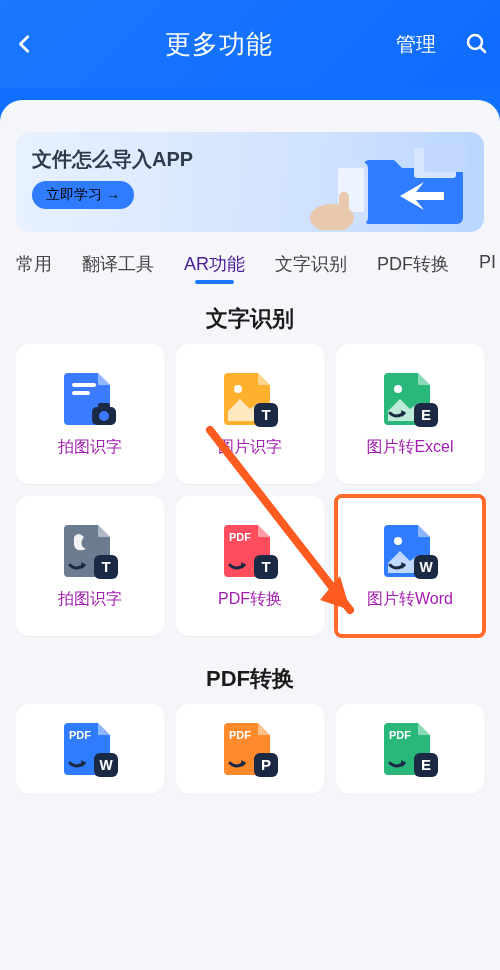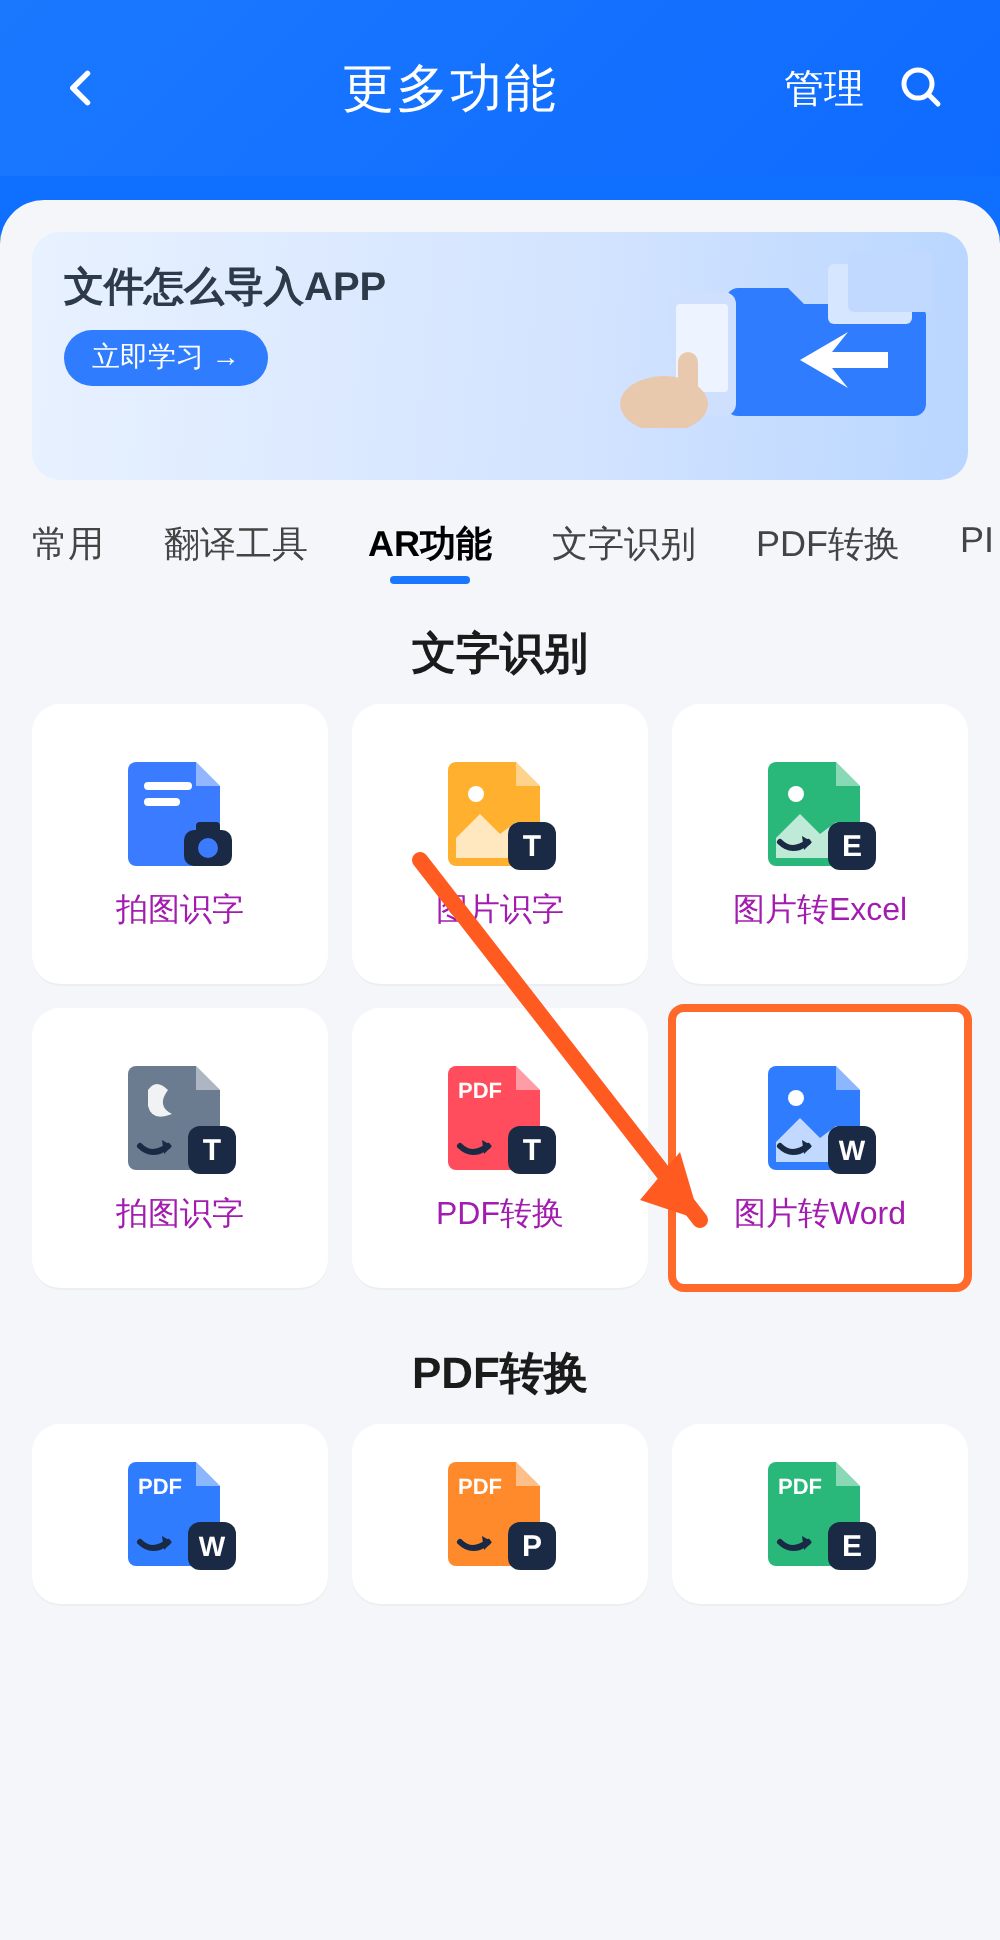--- a/index.html
+++ b/index.html
@@ -11,67 +11,67 @@
     overflow: hidden;
     position: relative;
   }
   
   .topbar {
     height: 88px;
     background: linear-gradient(135deg,#1a78ff 0%, #0e6bff 100%);
     color: #fff;
     display: flex;
     align-items: center;
-    padding: 0 24px;
+    padding: 0 8px;
     position: relative;
   }
   .topbar .back {
     width: 34px; height: 34px;
     display:flex;align-items:center;justify-content:center;
   }
   .topbar .title {
     flex:1;
     text-align:center;
     font-size: 26px;
     font-weight: 500;
     letter-spacing: 1px;
   }
   .topbar .right {
     display:flex;
     align-items:center;
-    gap:14px;
+    gap:26px;
   }
   .topbar .manage { font-size: 20px; }
   .topbar .search { width:30px;height:30px;display:flex;align-items:center;justify-content:center; }
 
   
   .sheet {
     position:absolute;
     left:0; right:0; top:100px; bottom:0;
     background:#f4f6fa;
     border-top-left-radius:22px;
     border-top-right-radius:22px;
     overflow:hidden;
   }
 
   
   .banner {
-    margin:16px 16px 8px 16px;
-    height:124px;
+    margin:32px 16px 8px 16px;
+    height:100px;
     border-radius:14px;
     background: linear-gradient(95deg,#e8f1ff 0%, #d2e3ff 60%, #b9d6ff 100%);
     position:relative;
     padding:14px 16px;
     overflow:hidden;
   }
   .banner-title { font-size:20px; font-weight:700; color:#2c3a4a; }
   .learn-btn {
     margin-top:8px;
     background:#2f7cff;
-    color:#ffffff;
+    color:#000000;
     border:none;
     border-radius:999px;
     font-size:14px;
     padding:5px 14px;
     display:inline-flex;
     align-items:center;
     gap:4px;
   }
   .banner-art {
     position:absolute;
@@ -83,21 +83,21 @@
   .tabs {
     display:flex;
     gap:26px;
     padding:6px 14px 0 14px;
     overflow:hidden;
     white-space:nowrap;
     font-size:18px;
     color:#444;
   }
   .tab { padding:6px 2px 10px 2px; position:relative; }
-  .tab.active { color:#000000; font-weight:700; }
+  .tab.active { color:#4c1d95; font-weight:400; }
   .tab.active::after {
     content:"";
     position:absolute;
     left:20%; right:20%; bottom:2px;
     height:4px;
     border-radius:3px;
     background:#1a78ff;
   }
 
   

